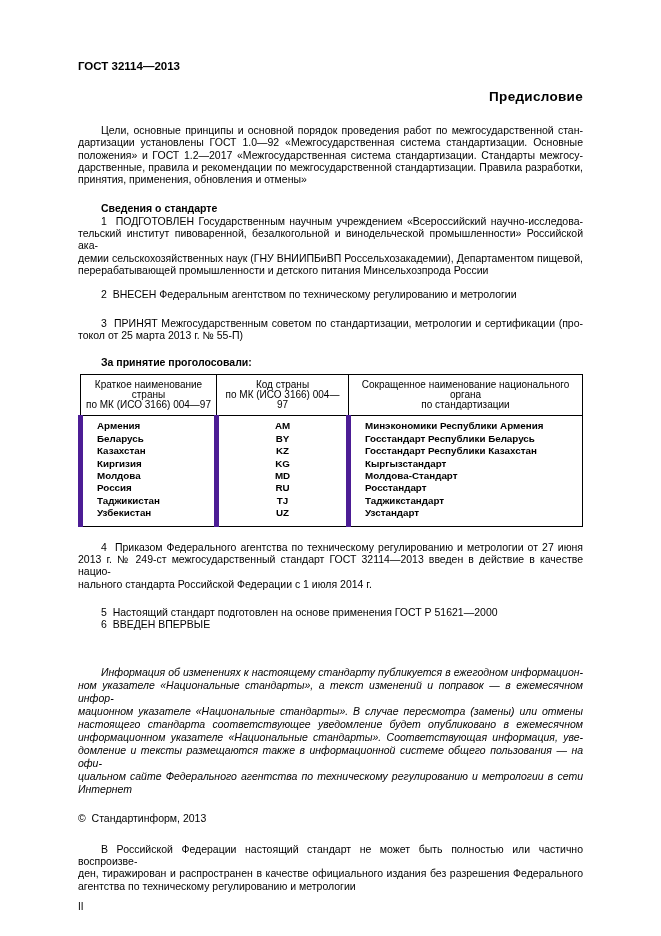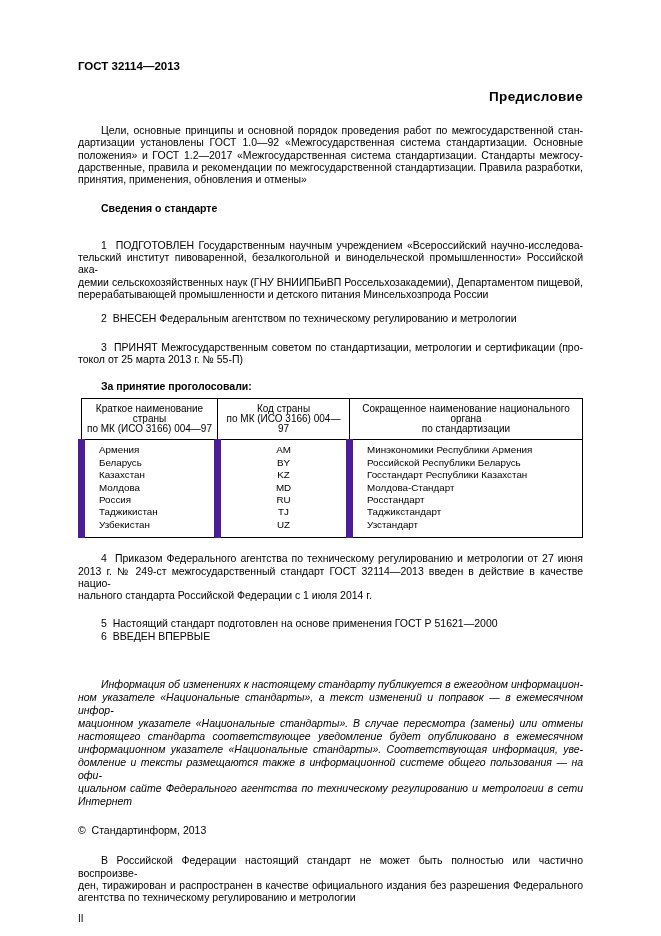--- a/index.html
+++ b/index.html
@@ -24,21 +24,21 @@
     line-height: 16px;
     letter-spacing: 0.3px;
   }
   .jpara .jline { text-align: justify; text-align-last: justify; white-space: nowrap; white-space: normal; }
   .jpara .jline:last-child { text-align-last: left; }
   .jpara .jline:first-child { text-indent: 23px; }
   .pline { text-indent: 23px; }
 
   .p-intro   { margin-top: 19px; }
   .subhead   { margin-top: 17px; font-weight: bold; text-indent: 23px; }
-  .p-item1   { margin-top: 24px; }
+  .p-item1   { margin-top: 0; }
   .p-item2   { margin-top: 12px; }
   .p-item3   { margin-top: 16px; }
   .vote-lbl  { margin-top: 15px; font-weight: bold; }
   .p-item4   { margin-top: 14px; }
   .p-item5   { margin-top: 16px; }
   .p-item6   { }
   .notice    { margin-top: 36px; font-style: italic; line-height: 13px; }
   .copyright { margin-top: 16px; text-align: left; }
   .p-repro   { margin-top: 18px; }
   .page-num  { margin-top: 9px; font-size: 10px; }
@@ -55,26 +55,27 @@
   table.vote-table th {
     border: 1px solid #000000;
     font-weight: normal;
     font-size: 10px;
     line-height: 10px;
     text-align: center;
     vertical-align: middle;
     padding: 5px 4px;
   }
   table.vote-table td {
-    border-left: 7px solid #4c1d95;
+    border-left: 5px solid #4c1d95;
     border-right: 1px solid #000000;
     font-size: 9.8px;
     line-height: 12.4px;
     padding: 0;
     vertical-align: top;
+    font-weight: bold;
   }
   table.vote-table tbody tr:first-child td { padding-top: 4px; }
   table.vote-table tbody tr:last-child td { padding-bottom: 6px; }
   td.t-name { padding-left: 14px !important; }
   td.t-code { text-align: center; }
   td.t-org  { padding-left: 14px !important; }
 </style>
 </head>
 <body>
 
@@ -134,26 +135,31 @@
     </thead>
     <tbody>
       <tr>
         <td class="t-name">Армения</td>
         <td class="t-code">AM</td>
         <td class="t-org">Минэкономики Республики Армения</td>
       </tr>
       <tr>
         <td class="t-name">Беларусь</td>
         <td class="t-code">BY</td>
-        <td class="t-org">Российской Республики Беларусь</td>
+        <td class="t-org">Госстандарт Республики Беларусь</td>
       </tr>
       <tr>
         <td class="t-name">Казахстан</td>
         <td class="t-code">KZ</td>
         <td class="t-org">Госстандарт Республики Казахстан</td>
+      </tr>
+      <tr>
+        <td class="t-name">Киргизия</td>
+        <td class="t-code">KG</td>
+        <td class="t-org">Кыргызстандарт</td>
       </tr>
       <tr>
         <td class="t-name">Молдова</td>
         <td class="t-code">MD</td>
         <td class="t-org">Молдова-Стандарт</td>
       </tr>
       <tr>
         <td class="t-name">Россия</td>
         <td class="t-code">RU</td>
         <td class="t-org">Росстандарт</td>

